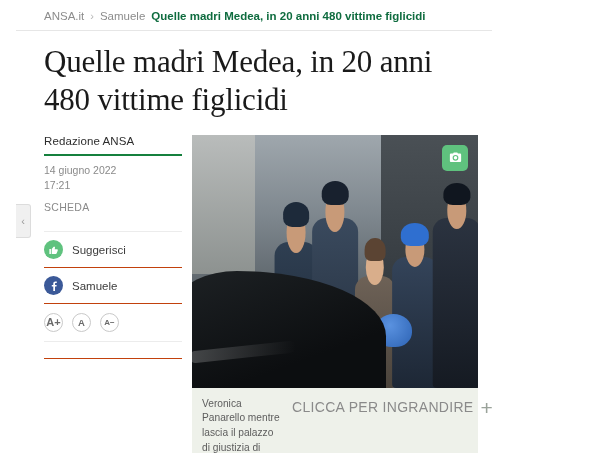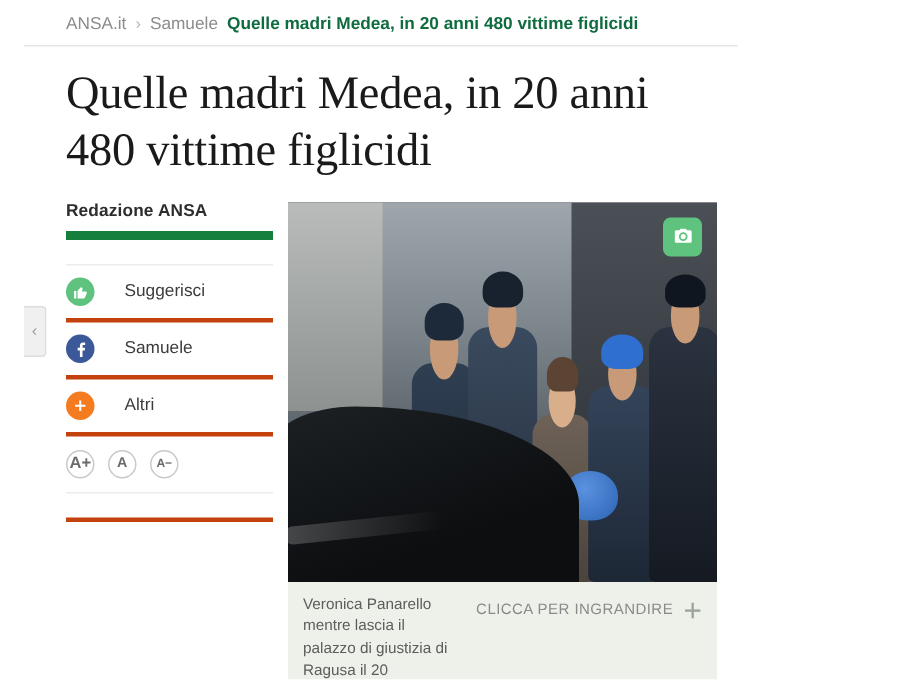--- a/index.html
+++ b/index.html
@@ -63,46 +63,46 @@
   }
 
   
   .rail {
     width: 148px;
     flex: 0 0 148px;
     padding-right: 10px;
   }
   .byline {
     font-size: 11.5px;
-    font-weight: bold;
+    font-weight: normal;
     color: #2d2d2d;
     padding-bottom: 7px;
-    border-bottom: 6px solid #15803d;
+    border-bottom: 2px solid #15803d;
     letter-spacing: .1px;
   }
   .meta {
     margin-top: 7px;
     font-size: 10.5px;
     color: #8a8a8a;
     line-height: 1.45;
   }
   .meta .scheda {
     display: block;
     margin-top: 7px;
     color: #8a8a8a;
     letter-spacing: .3px;
   }
 
   .rail-list { margin-top: 16px; }
   .rail-item {
     display: flex;
     align-items: center;
-    gap: 20px;
+    gap: 9px;
     padding: 8px 0;
-    border-bottom: 3px solid #c2410c;
+    border-bottom: 1px solid #c2410c;
     font-size: 11.5px;
     color: #3c3c3c;
     cursor: pointer;
   }
   .rail-item:first-child { border-top: 1px solid #ececec; }
   .ico {
     width: 19px; height: 19px;
     border-radius: 50%;
     flex: 0 0 19px;
     display: flex;
@@ -170,21 +170,21 @@
     max-width: 300px;
   }
   .enlarge {
     display: flex;
     align-items: center;
     gap: 7px;
     flex: 0 0 auto;
     padding-left: 12px;
   }
   .enlarge-label {
-    font-size: 10px;
+    font-size: 14px;
     color: #8a8a8a;
     line-height: 1.35;
     text-transform: uppercase;
     letter-spacing: .3px;
     text-align: right;
   }
   .enlarge-plus {
     font-size: 21px;
     color: #9aa39a;
     line-height: 1;
@@ -313,20 +313,25 @@
     <span class="crumb-section">Samuele</span>
     <span class="crumb-current">Quelle madri Medea, in 20 anni 480 vittime figlicidi</span>
   </div>
 
   <h1 class="headline">Quelle madri Medea, in 20 anni 480 vittime figlicidi</h1>
 
   <div class="content">
 
     <div class="rail">
       <div class="byline">Redazione ANSA</div>
+      <div class="meta">
+        <span>14 giugno 2022</span><br>
+        <span>17:21</span>
+        <span class="scheda">SCHEDA</span>
+      </div>
 
       <div class="rail-list">
 
         <div class="rail-item">
           <span class="ico ico-suggerisci">
             <svg width="11" height="11" viewBox="0 0 16 16" aria-hidden="true">
               <path fill="#ffffff" d="M6.2 14.5h5.1c.6 0 1.1-.35 1.3-.9l1.6-4a1.4 1.4 0 0 0-1.3-1.9H9.7l.5-2.4a1.3 1.3 0 0 0-2.3-1.05L5.4 7.1v7.4zM2 7.2h2.2v7.3H2z"></path>
             </svg>
           </span>
           <span>Suggerisci</span>
@@ -335,28 +340,20 @@
         <div class="rail-item">
           <span class="ico ico-facebook">
             <svg width="11" height="11" viewBox="0 0 16 16" aria-hidden="true">
               <path fill="#ffffff" d="M10.2 16V9.6h2.1l.32-2.5h-2.4V5.5c0-.72.2-1.2 1.24-1.2h1.3V2.1c-.23-.03-1-.1-1.9-.1-1.9 0-3.2 1.15-3.2 3.27V7.1H5.5v2.5h2.16V16z"></path>
             </svg>
           </span>
           <span>Samuele</span>
         </div>
 
 
-        <div class="rail-item">
-          <span class="ico ico-altri">
-            <svg width="11" height="11" viewBox="0 0 16 16" aria-hidden="true">
-              <path fill="#ffffff" d="M7 3h2v4h4v2H9v4H7V9H3V7h4z"></path>
-            </svg>
-          </span>
-          <span>Altri</span>
-        </div>
 
         <div class="font-sizer">
           <span class="fs-btn big">A+</span>
           <span class="fs-btn mid">A</span>
           <span class="fs-btn sml">A−</span>
         </div>
 
         <div class="rail-item">
           
           

